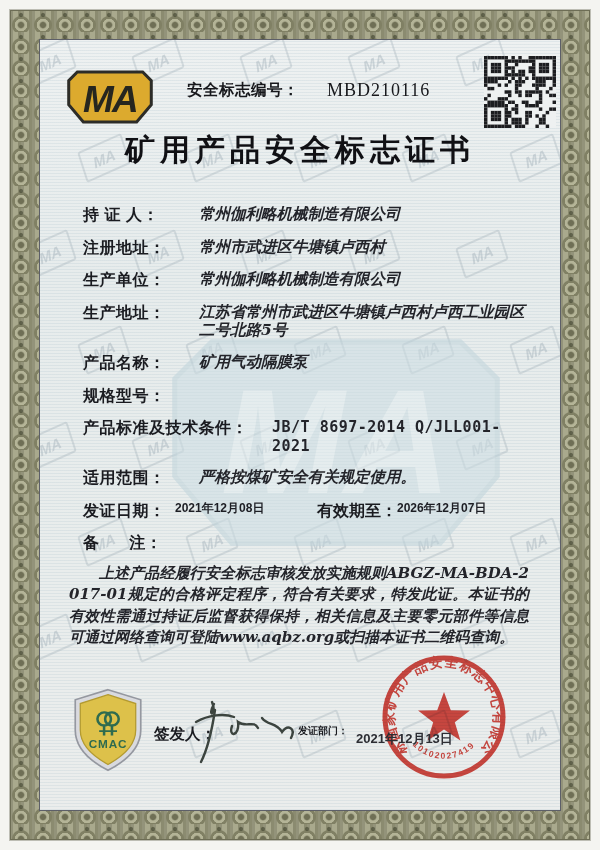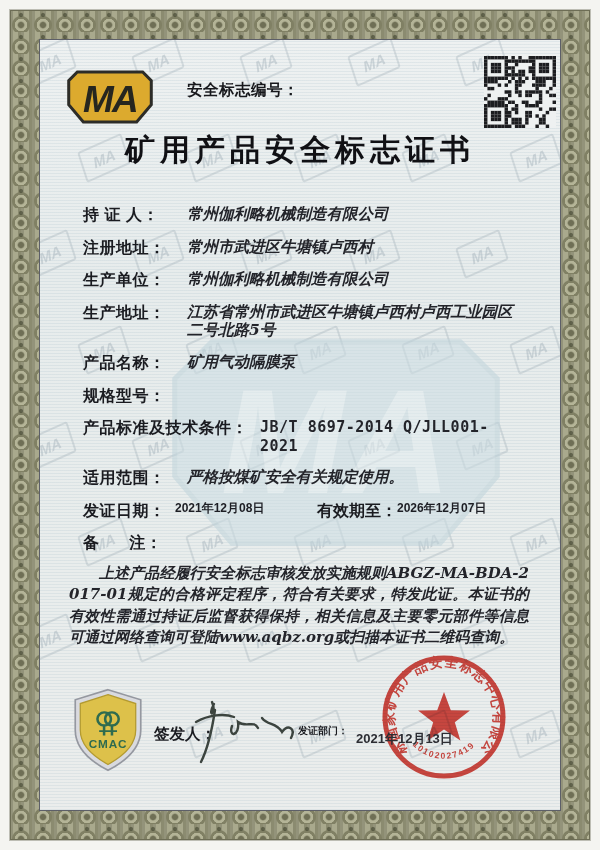--- a/index.html
+++ b/index.html
@@ -34,21 +34,21 @@
   .certline .num{font-family:"Liberation Serif",serif;font-size:18px;color:#17181c;
                  margin-left:8px;letter-spacing:1px;}
   .title{left:0;right:0;top:90px;text-align:center;font-family:"Liberation Serif",serif;
          font-weight:900;font-size:30px;color:#101014;letter-spacing:5px;}
   
   .fields{left:43px;right:34px;top:165px;}
   .row{display:flex;margin-bottom:13px;line-height:1.22;}
   .row .lbl{flex:0 0 92px;font-weight:bold;font-size:16px;color:#1a1b20;white-space:pre;
             letter-spacing:.5px;}
   .row.wide .lbl{flex:0 0 auto;}
-  .row .val{flex:1;margin-left:12px;font-family:"DejaVu Serif",serif;font-style:italic;
+  .row .val{flex:1;margin-left:24px;font-family:"DejaVu Serif",serif;font-style:italic;
             font-weight:bold;font-size:15.5px;color:#23242a;}
   .row .val.mono{font-family:"DejaVu Sans Mono",monospace;font-style:normal;font-size:15px;
                  letter-spacing:.5px;}
   .row.dates{margin-top:11px;}
   .row.dates .dval{flex:0 0 128px;font-weight:bold;font-size:12px;color:#1d1e24;}
   .row.dates .lbl2{flex:0 0 auto;font-weight:bold;font-size:16px;color:#1a1b20;margin-left:14px;white-space:pre;}
   
   .statement{left:29px;right:31px;top:508px;font-family:"DejaVu Serif",serif;font-style:italic;
              font-weight:bold;font-size:15px;color:#23242a;line-height:1.42;
              text-indent:2em;text-align:justify;word-break:break-all;}
@@ -119,20 +119,21 @@
 
     <div class="z" style="left:27px;top:30px;">
       <svg class="logo-svg" width="86" height="54" viewBox="0 0 100 62">
         <polygon points="12,2 88,2 98,12 98,40 81,60 19,60 2,40 2,12" fill="#dcaa2e" stroke="#2c2c28" stroke-width="3.5"></polygon>
         <text x="50" y="48" text-anchor="middle" font-size="43" font-weight="900" font-style="italic" fill="#26261f" letter-spacing="-2" font-family="Liberation Sans, sans-serif">MA</text>
       </svg>
     </div>
 
     <div class="z certline" style="left:147px;top:40px;">
       <span class="lab">安全标志编号：</span>
+      <span class="num">MBD210116</span>
     </div>
 
     <svg class="z" id="qr" style="left:444px;top:16px;" width="72" height="72" viewBox="0 0 72 72">
       <rect x="0" y="0" width="72" height="72" fill="#eef1f1"></rect>
       <g id="qr-g" fill="#1c1d20">
           <rect x="0.00" y="0.00" width="3.43" height="3.43"></rect>
           <rect x="3.43" y="0.00" width="3.43" height="3.43"></rect>
           <rect x="6.86" y="0.00" width="3.43" height="3.43"></rect>
           <rect x="10.29" y="0.00" width="3.43" height="3.43"></rect>
           <rect x="13.71" y="0.00" width="3.43" height="3.43"></rect>

